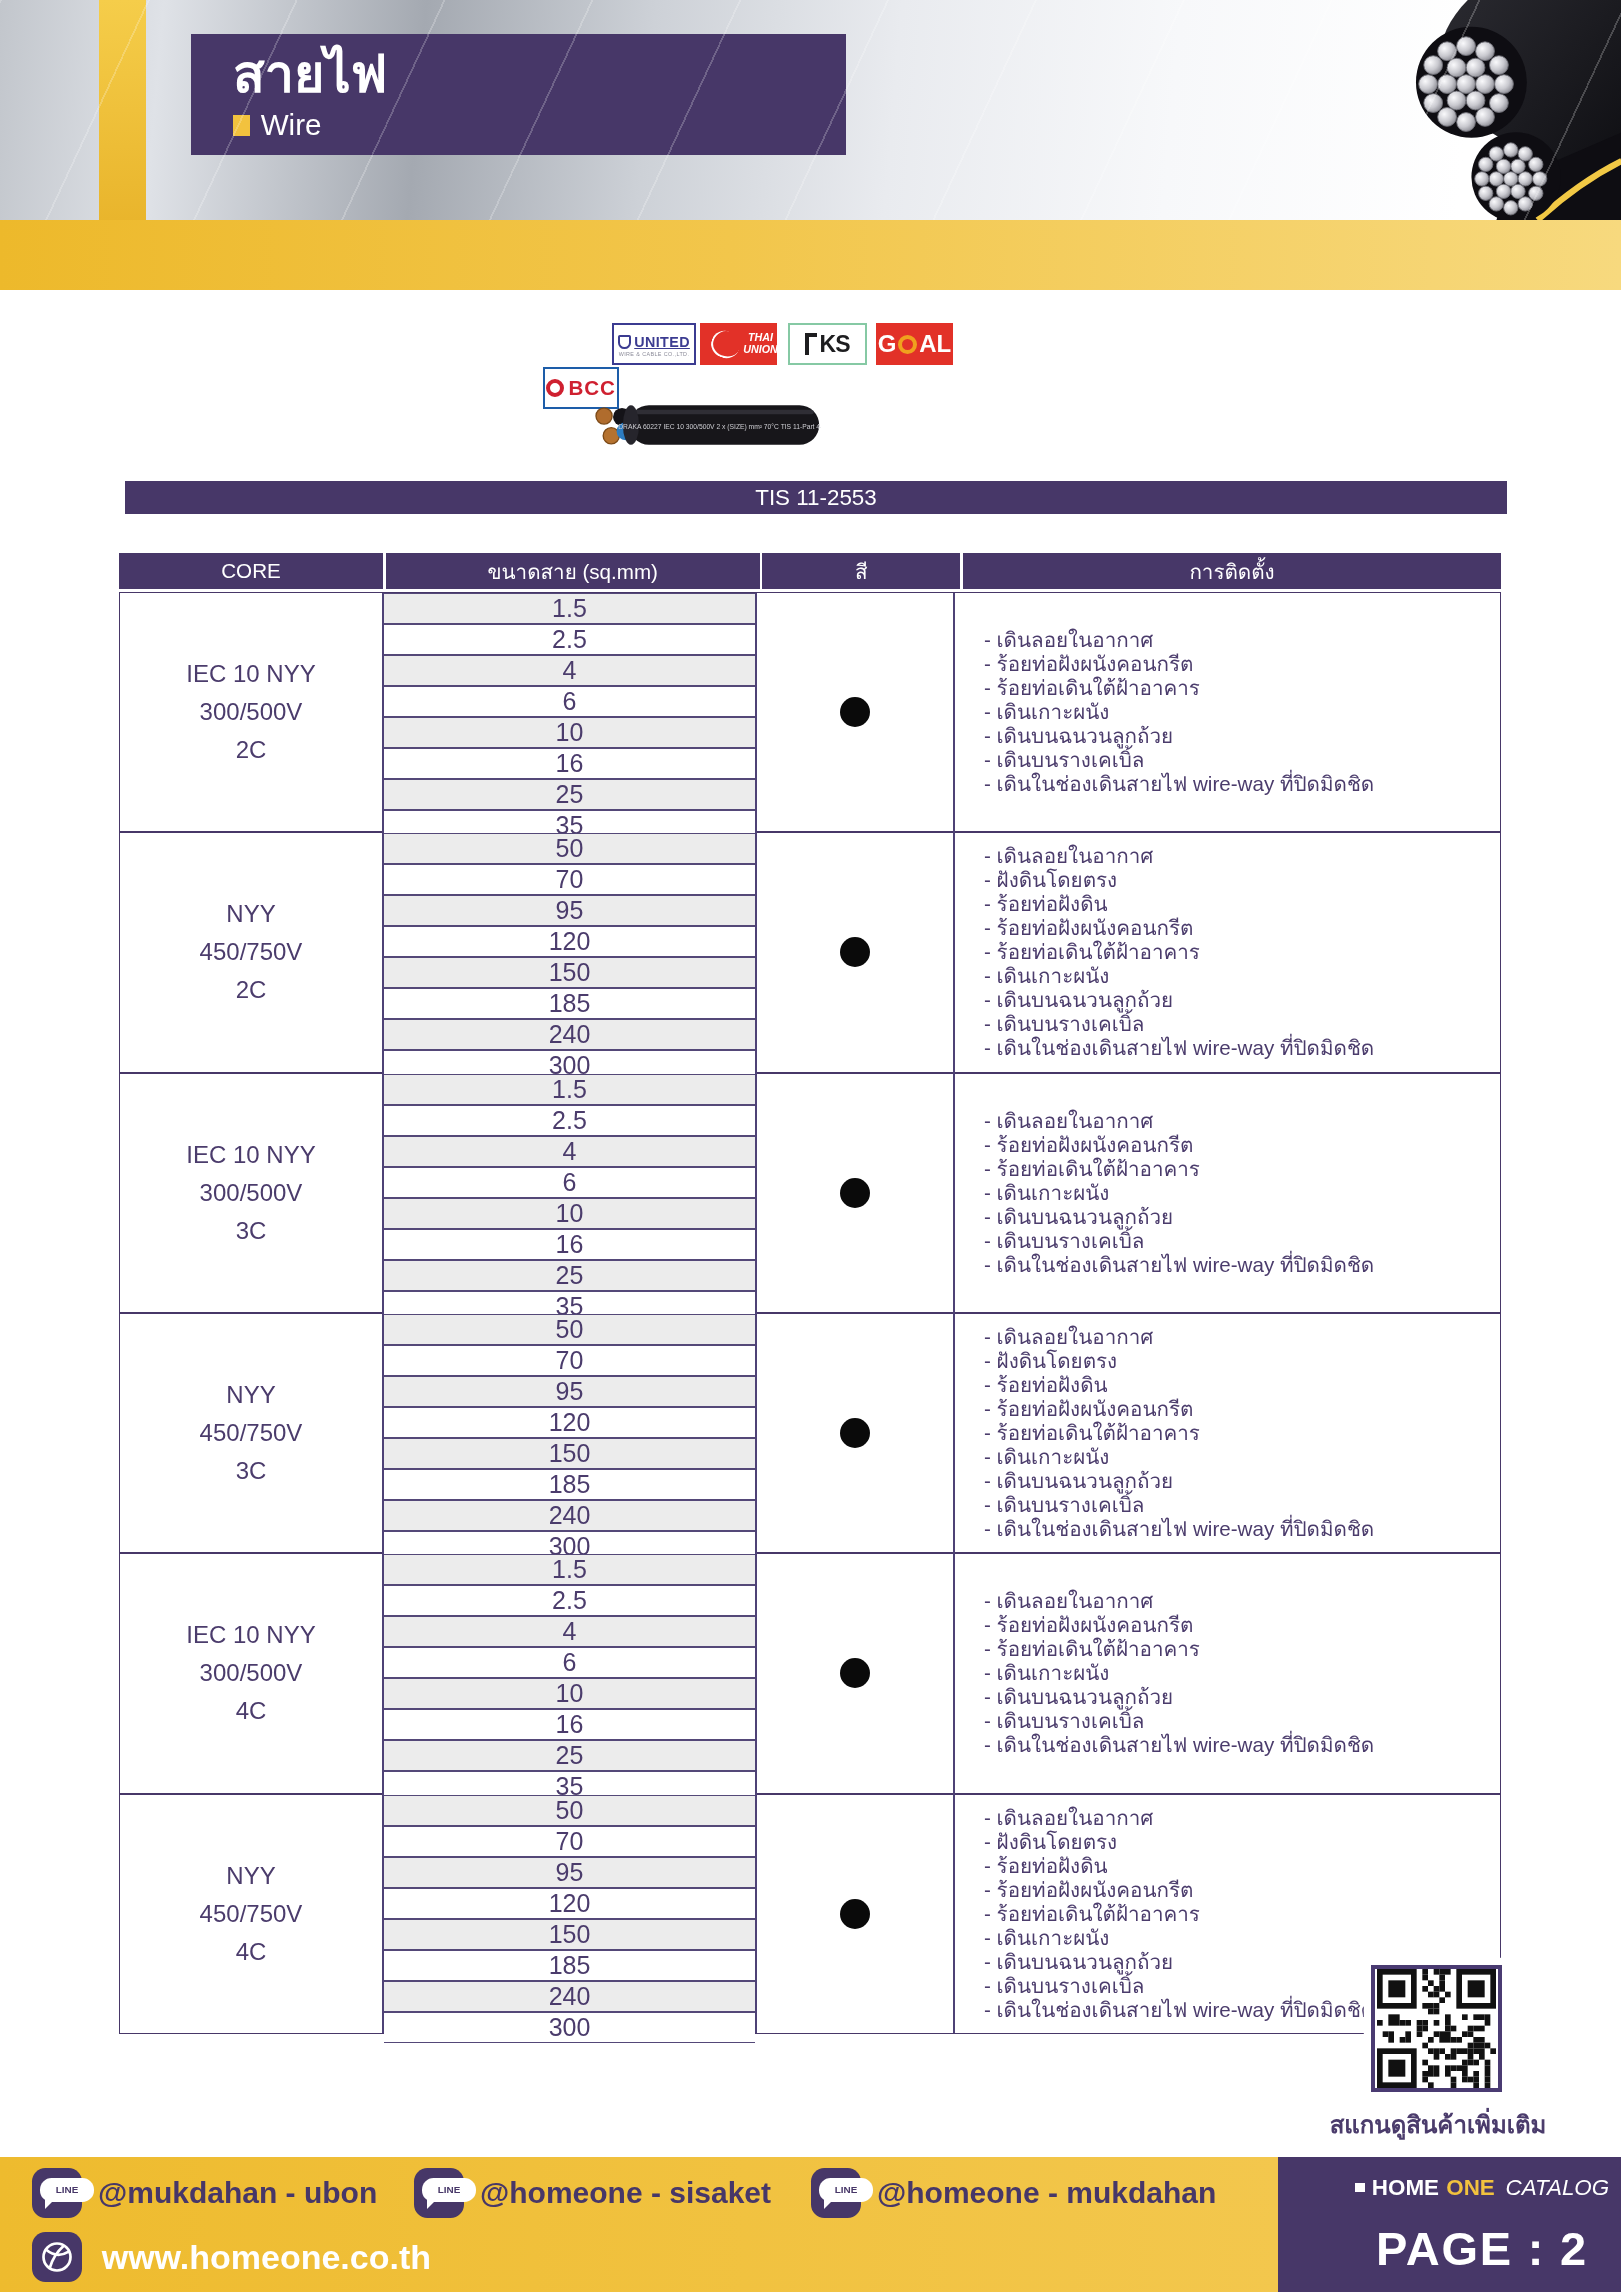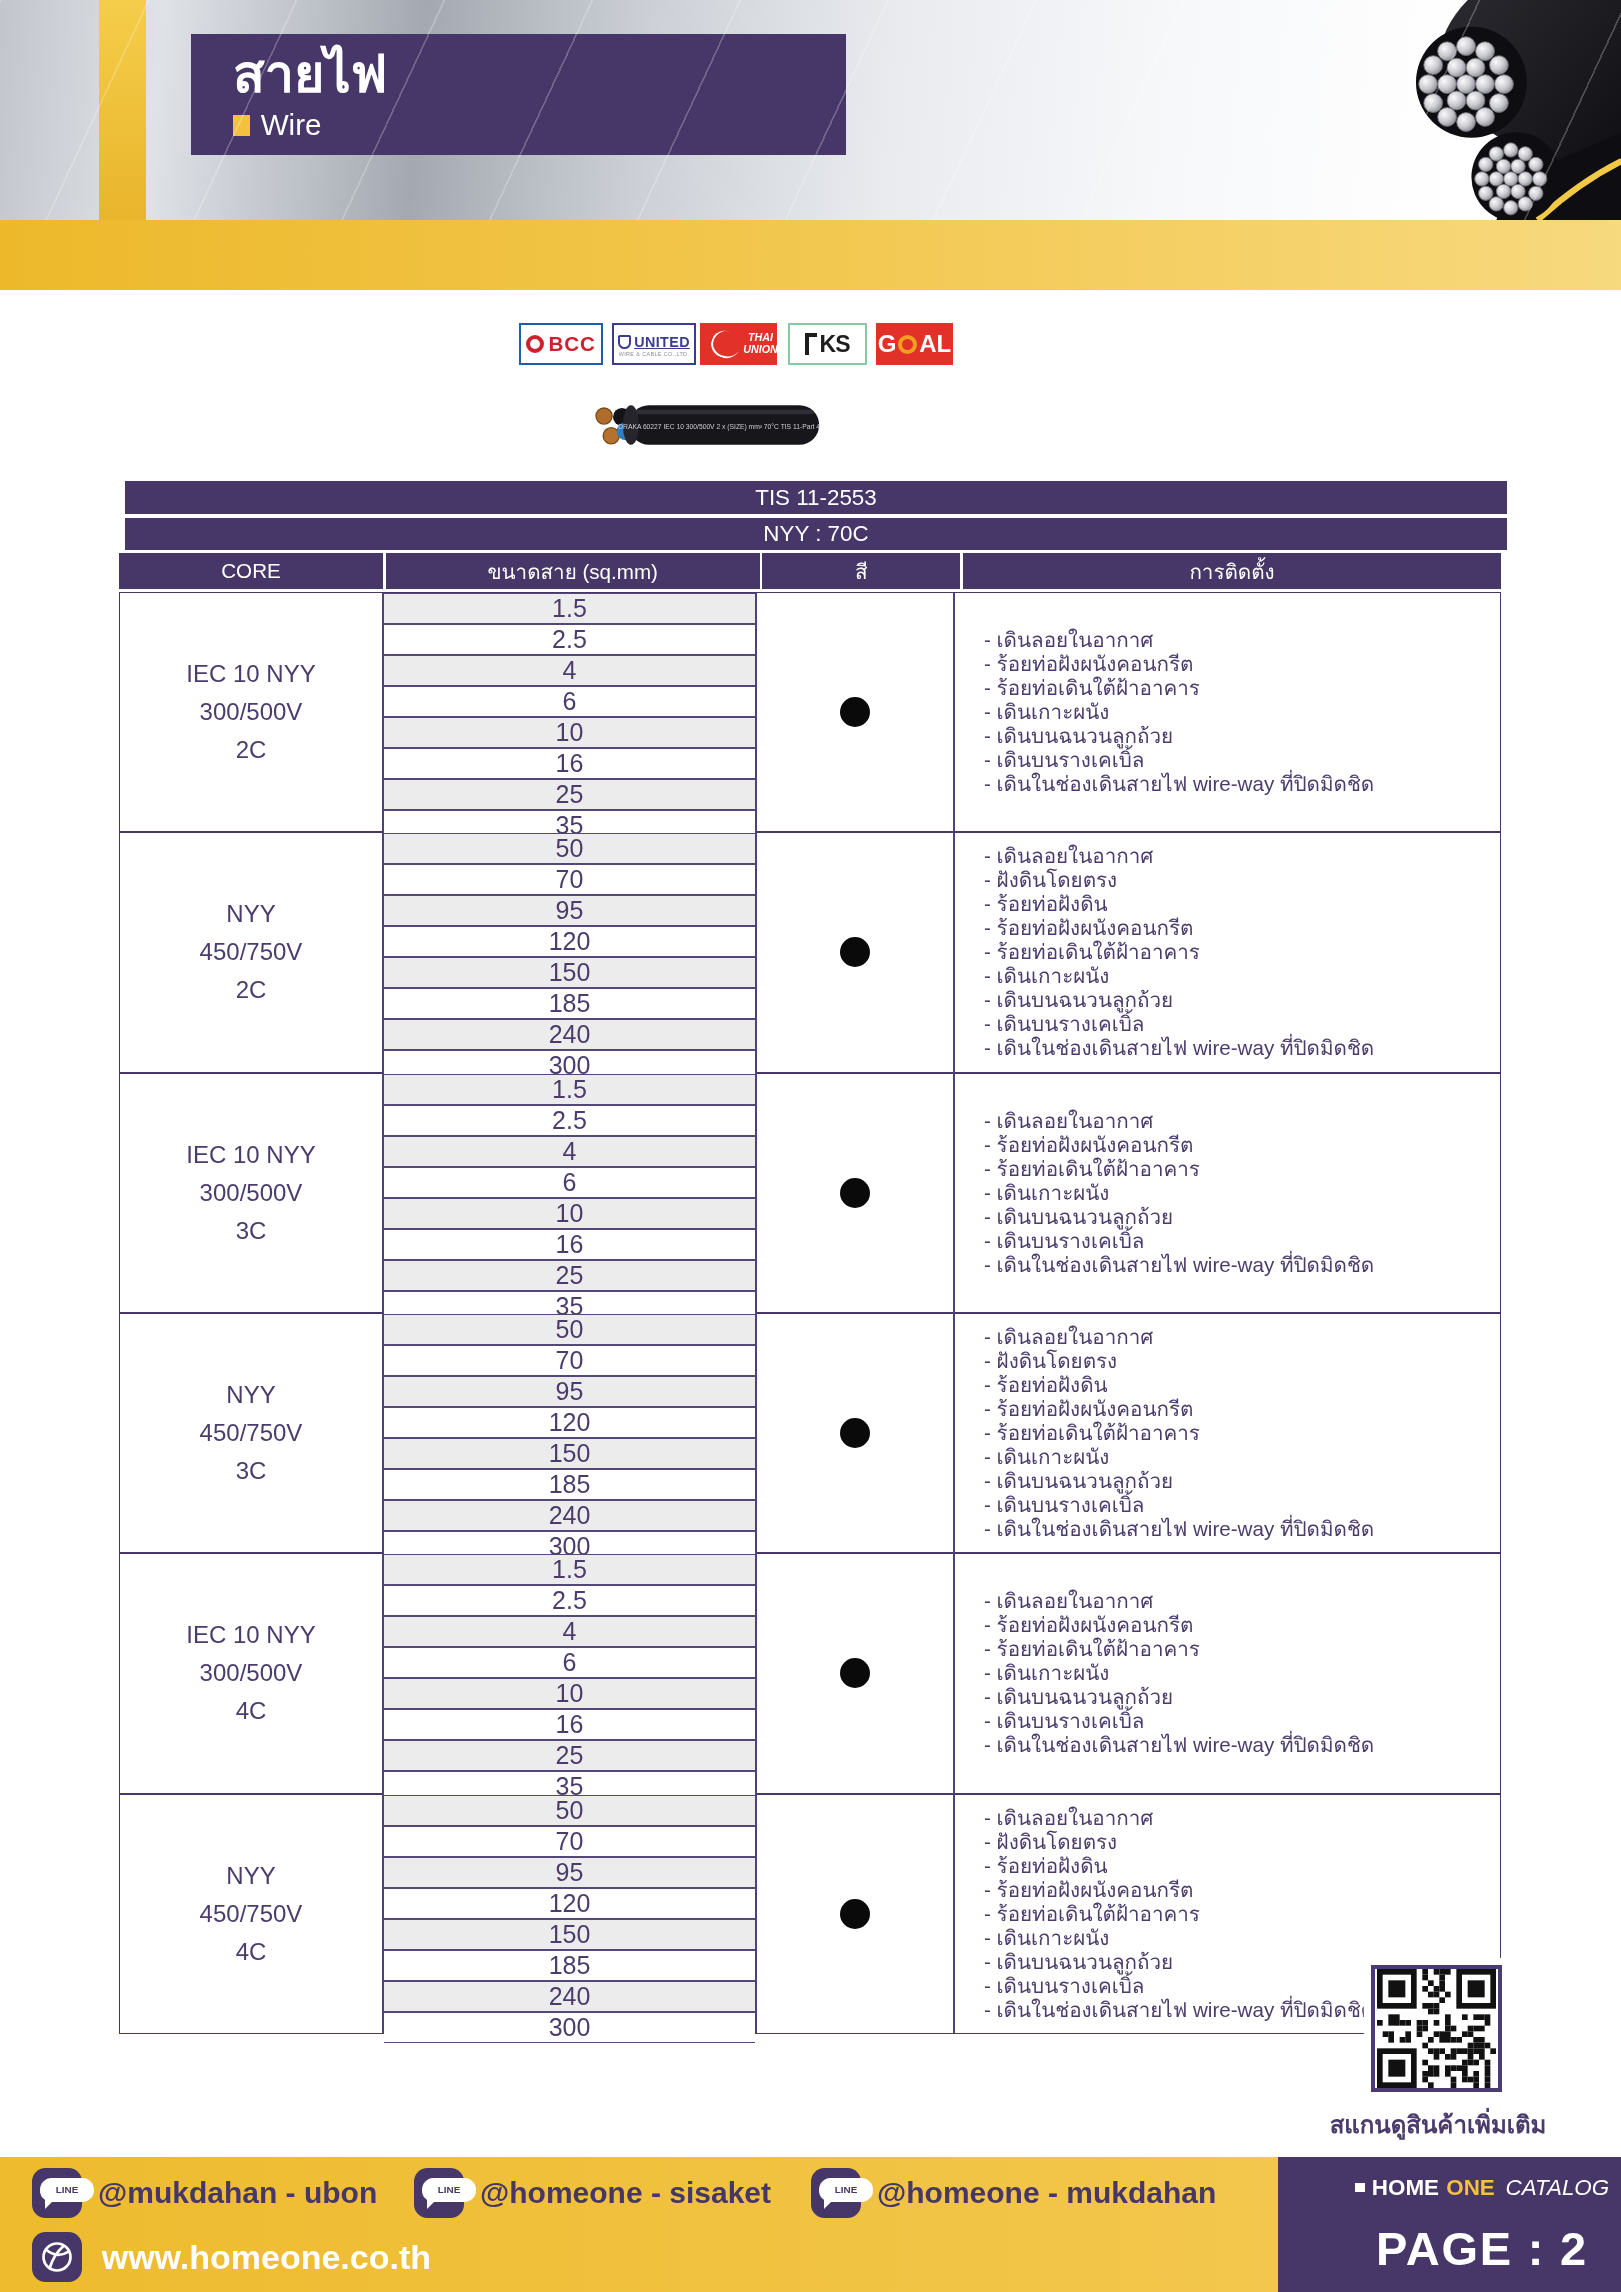--- a/index.html
+++ b/index.html
@@ -19,21 +19,21 @@
   .title-bullet{width:17px;height:21.5px;background:#f2c23e;}
   .title-sub span{color:#fff;font-size:29.6px;}
   .banner-cable{position:absolute;right:0;top:0;width:421px;height:220px;}
 
   .yellow-band{position:absolute;left:0;top:220px;width:1622px;height:70px;
     background:linear-gradient(90deg,#edb92b,#f2c64b 45%,#f7d97e);}
 
   
   .logo{position:absolute;top:323px;height:42px;box-sizing:border-box;background:#fff;
         display:flex;align-items:center;justify-content:center;}
-  .logo-bcc{left:519px;width:84px;border:2.7px solid #1d5da9;gap:4.5px;}
+  .logo-bcc{left:543px;width:76px;border:2.7px solid #1d5da9;gap:4.5px;margin-top:44px;}
   .bcc-ring{width:18px;height:18px;border:4.5px solid #cf2030;border-radius:50%;box-sizing:border-box;flex:none;}
   .bcc-text{color:#cf2030;font-weight:bold;font-size:20.6px;letter-spacing:0.9px;}
   .logo-united{left:612px;width:84px;border:2.7px solid #3b3b91;flex-direction:column;padding-top:2.7px;}
   .united-row{display:flex;align-items:center;gap:3.6px;}
   .united-icon{width:12.5px;height:14.3px;border:2.7px solid #3b3b91;border-radius:1.8px 1.8px 6.3px 6.3px;box-sizing:border-box;flex:none;}
   .united-text{color:#3b3b91;font-weight:bold;font-size:14.3px;text-decoration:underline;letter-spacing:0.4px;}
   .united-sub{color:#8a8a98;font-size:5.4px;letter-spacing:0.4px;margin-top:0.9px;}
   .logo-thai{left:700px;width:77px;background:#e23128;flex-direction:column;position:absolute;padding-left:44px;}
   .thai-swoosh{position:absolute;left:10.7px;top:8px;width:27px;height:25px;border-left:2.7px solid #fff;
     border-bottom:2.7px solid #fff;border-radius:50%;transform:rotate(20deg);}
@@ -215,21 +215,20 @@
     <circle cx="46" cy="41" r="9" fill="#b5722f" stroke="#7c4a17" stroke-width="1.5"></circle>
     <circle cx="58" cy="20" r="10" fill="#141318"></circle>
     <circle cx="62" cy="36" r="10" fill="#2d7dc2"></circle>
     <rect x="66" y="7" width="212" height="44" rx="22" fill="#17161a"></rect>
     <rect x="72" y="12" width="200" height="5" rx="2.5" fill="#44444c" opacity="0.55"></rect>
     <ellipse cx="68" cy="29" rx="9" ry="22" fill="#26252c"></ellipse>
     <text x="176" y="33" fill="#cfcfd4" font-size="7.5" text-anchor="middle">DRAKA 60227 IEC 10 300/500V 2 x (SIZE) mm² 70°C  TIS 11-Part 4-2553</text>
   </svg>
 
   <div class="tbar" id="tbar1">TIS 11-2553</div>
-  <div class="tbar" id="tbar2">NYY :  70C</div>
   <div class="thead">
     <div>CORE</div>
     <div>ขนาดสาย (sq.mm)</div>
     <div>สี</div>
     <div>การติดตั้ง</div>
   </div>
 
   <div class="tbody" id="tbody">
     <div class="vline" id="vl1"></div>
     <div class="vline" id="vl2"></div>

